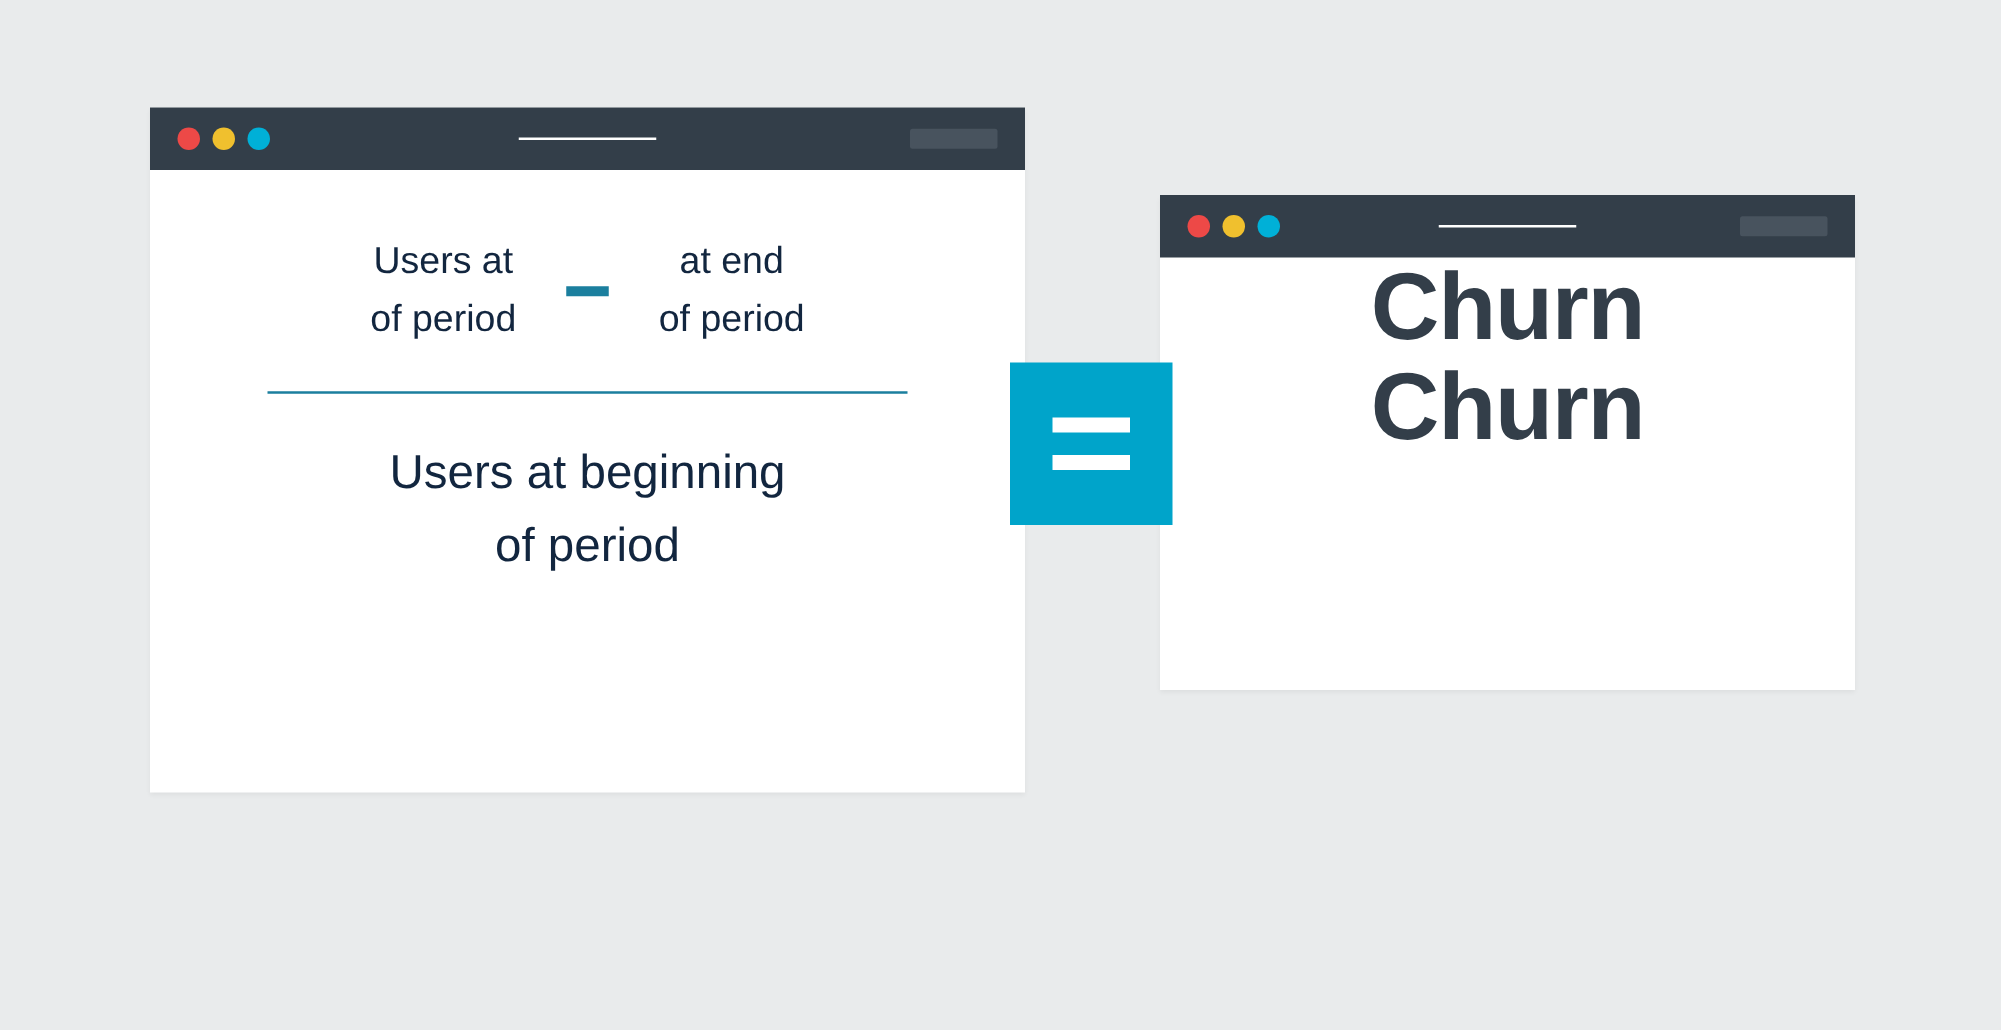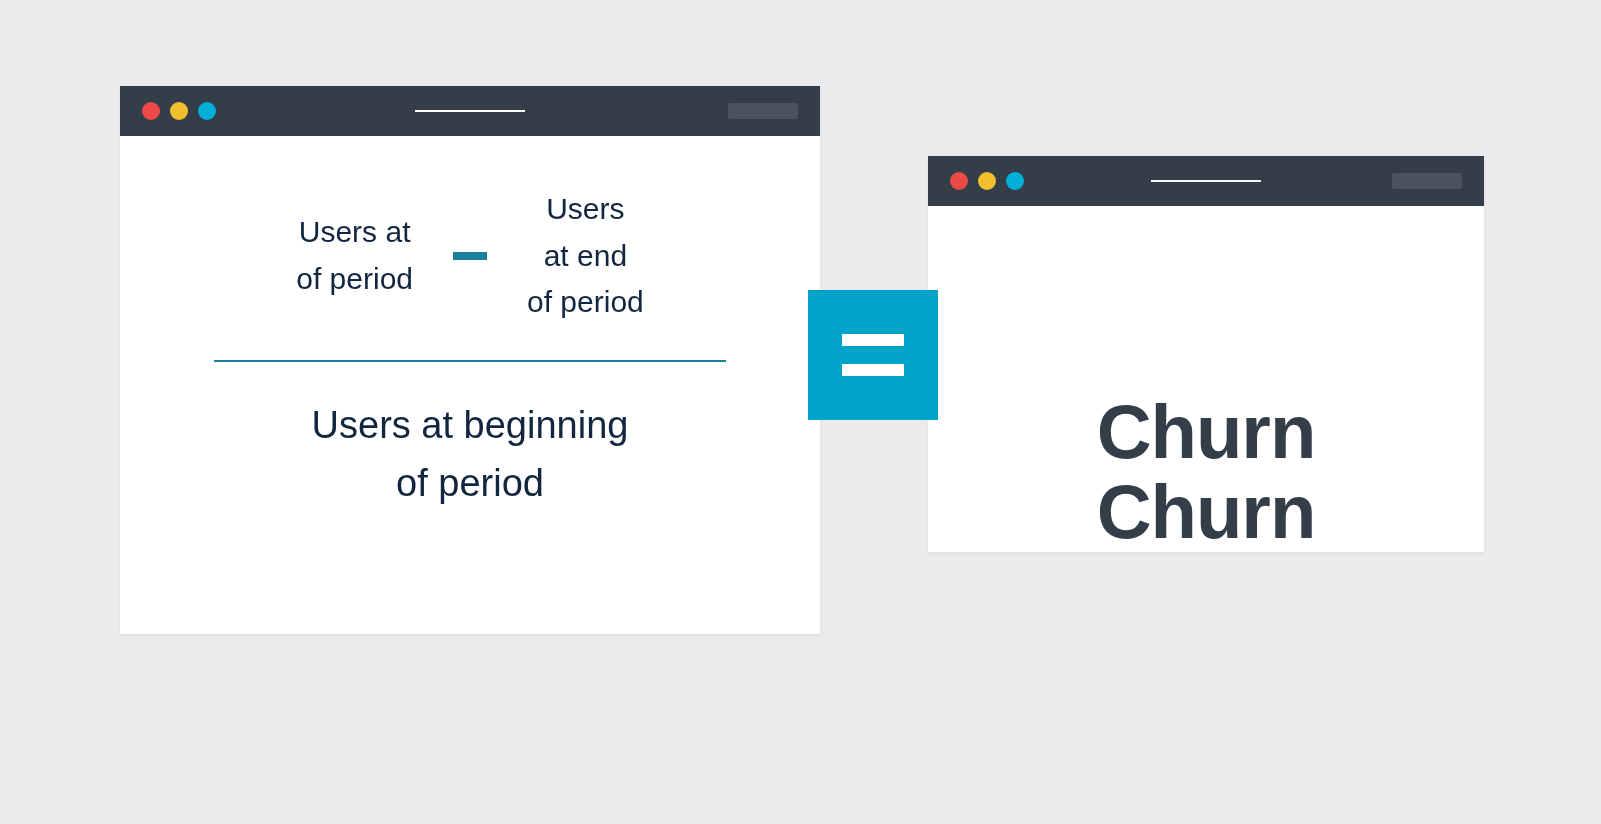--- a/index.html
+++ b/index.html
@@ -98,21 +98,21 @@
   
   .win-right {
     left: 928px;
     top: 156px;
     width: 556px;
     height: 396px;
   }
   .win-right .body {
     height: calc(100% - 50px);
     display: flex;
-    align-items: flex-end;
+    align-items: flex-start;
     justify-content: center;
   }
   .result {
     font-size: 76px;
     font-weight: 800;
     line-height: 1.05;
     text-align: center;
     color: #333e49;
     letter-spacing: -1px;
   }
@@ -152,21 +152,20 @@
   </div>
   <div class="body">
     <div class="fraction">
       <div class="numerator">
         <div class="term">
           <div>Users at</div>
           <div>of period</div>
         </div>
         <div class="minus"></div>
         <div class="term">
-          <div>Users</div>
           <div>at end</div>
           <div>of period</div>
         </div>
       </div>
       <hr class="divider">
       <div class="denominator">
         <div>Users at beginning</div>
         <div>of period</div>
       </div>
     </div>

